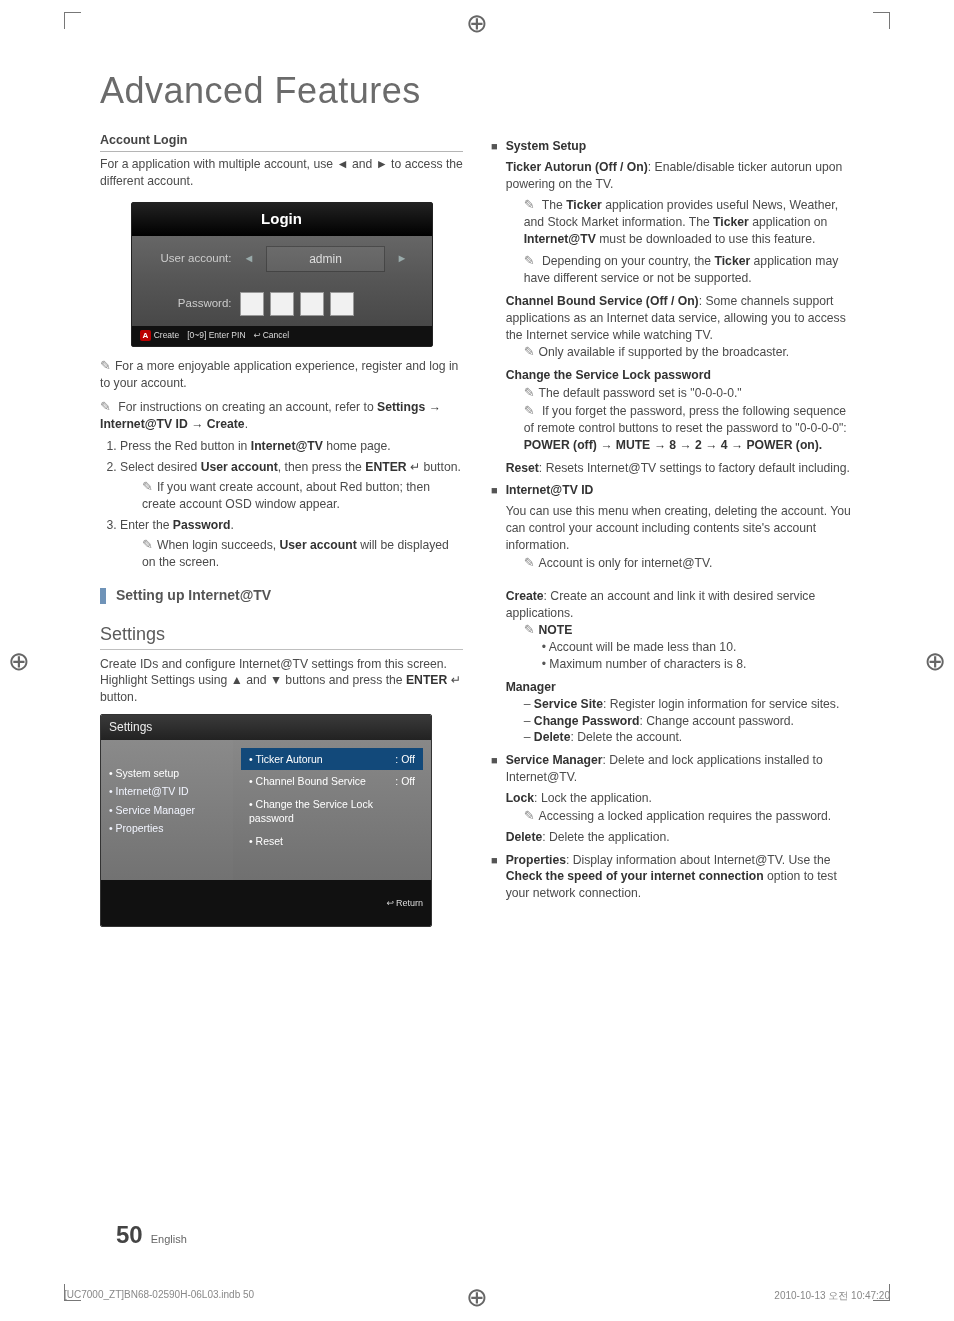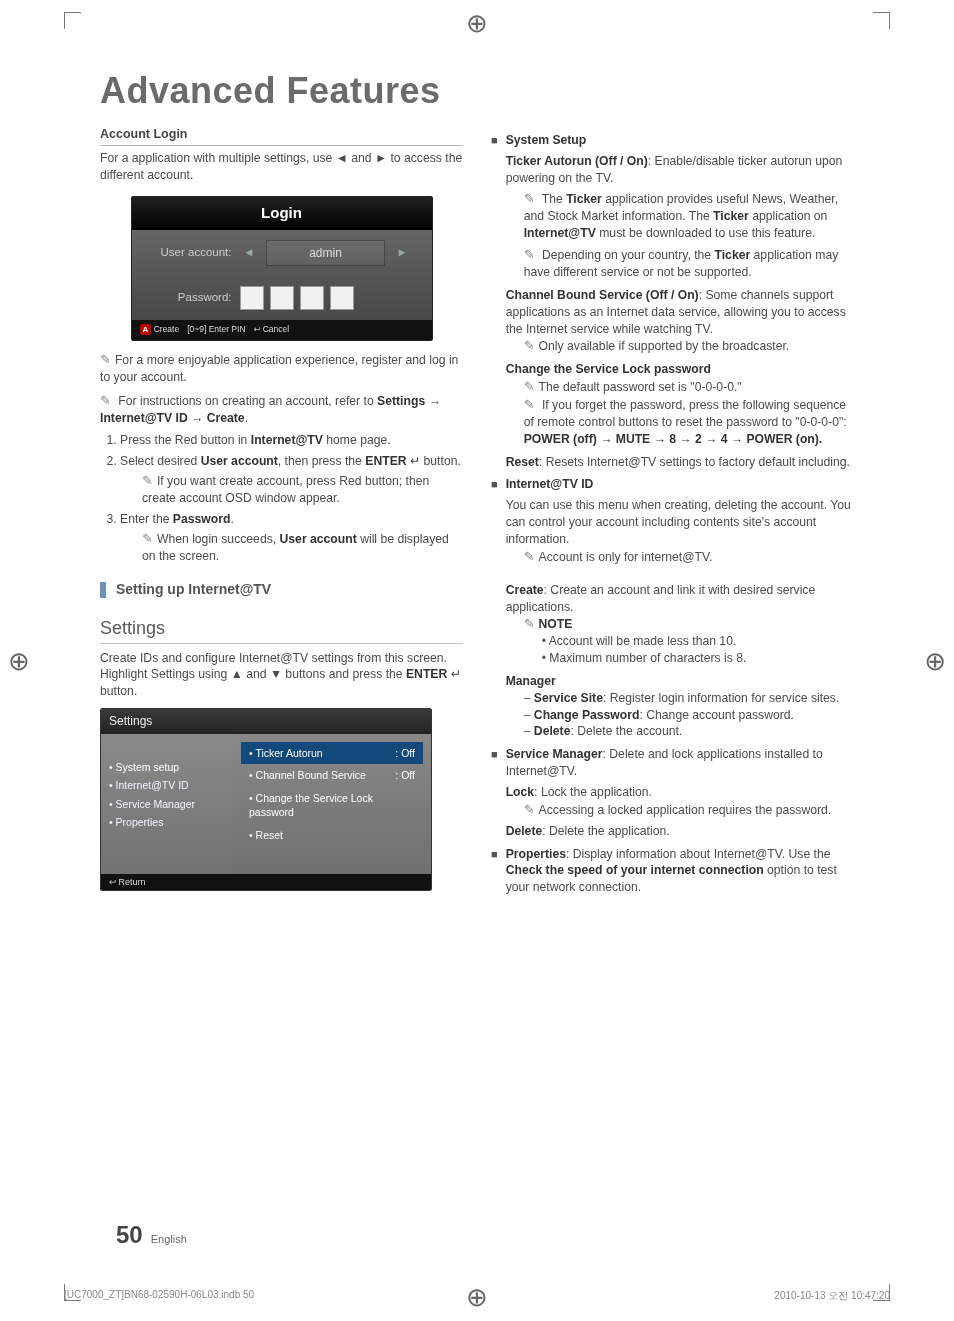--- a/index.html
+++ b/index.html
@@ -27,24 +27,24 @@
   .reg-bottom { position:absolute; bottom:8px; left:50%; transform:translateX(-50%); }
 
   .page {
     position:absolute;
     top: 50px;
     left: 100px;
     right: 100px;
     bottom: 70px;
   }
   h1.page-title {
-    font-weight: 700;
+    font-weight: 400;
     font-size: 36px;
     color: #6b6b6b;
-    margin: 20px 0 14px 0;
+    margin: 20px 0 20px 0;
     letter-spacing: 0.5px;
   }
   .two-col {
     display: flex;
     gap: 28px;
   }
   .col { flex: 1 1 0; font-size: 12.2px; line-height: 1.38; color:#4b4b4b; }
   .section-head {
     font-weight: bold;
     color:#444;
@@ -204,22 +204,22 @@
     font-size:10.5px;
     color:#fff;
   }
   .settings-main .opt.hl {
     background:#12497a;
   }
   .settings-footer {
     background:#111;
     color:#ddd;
     font-size:9px;
-    text-align:left;
-    padding:2px 8px;
+    text-align:right;
+    padding:17px 8px;
   }
 
   
   .page-footer {
     position:absolute;
     bottom:0;
     left:16px;
     display:flex;
     align-items:baseline;
     gap:8px;
@@ -253,21 +253,21 @@
 <span class="reg-mark reg-bottom">⊕</span>
 
 <div class="page">
   <h1 class="page-title">Advanced Features</h1>
 
   <div class="two-col">
 
     <div class="col">
       <div class="section-head">Account Login</div>
       <div>
-        <span>For a application with multiple settings, use </span><span class="arrow">◄</span><span> and </span><span class="arrow">►</span><span> to access the different account.</span>
+        <span>For a application with multiple account, use </span><span class="arrow">◄</span><span> and </span><span class="arrow">►</span><span> to access the different account.</span>
       </div>
 
       <div class="login-panel">
         <div class="login-header">Login</div>
         <div class="login-row">
           <span class="login-label">User account:</span>
           <span class="tri-left">◄</span>
           <div class="account-field"><span>admin</span></div>
           <span class="tri-right">►</span>
         </div>
@@ -289,21 +289,21 @@
 
       <div class="note-icon"><span>For a more enjoyable application experience, register and log in to your account.</span></div>
       <div class="note-icon" style="margin-top:6px">
         <span>For instructions on creating an account, refer to </span><span class="bold">Settings → Internet@TV ID → Create</span><span>.</span>
       </div>
 
       <ol class="steps">
         <li><span>Press the Red button in </span><span class="bold">Internet@TV</span><span> home page.</span></li>
         <li>
           <span>Select desired </span><span class="bold">User account</span><span>, then press the </span><span class="bold">ENTER</span> <span>↵</span><span> button.</span>
-          <span class="subnote note-icon"><span>If you want create account, press Red button; then create account OSD window appear.</span></span>
+          <span class="subnote note-icon"><span>If you want create account, about Red button; then create account OSD window appear.</span></span>
         </li>
         <li>
           <span>Enter the </span><span class="bold">Password</span><span>.</span>
           <span class="subnote note-icon"><span>When login succeeds, </span><span class="bold">User account</span><span> will be displayed on the screen.</span></span>
         </li>
       </ol>
 
       <div class="h2bar">Setting up Internet@TV</div>
 
       <div class="h3-title">Settings</div>

